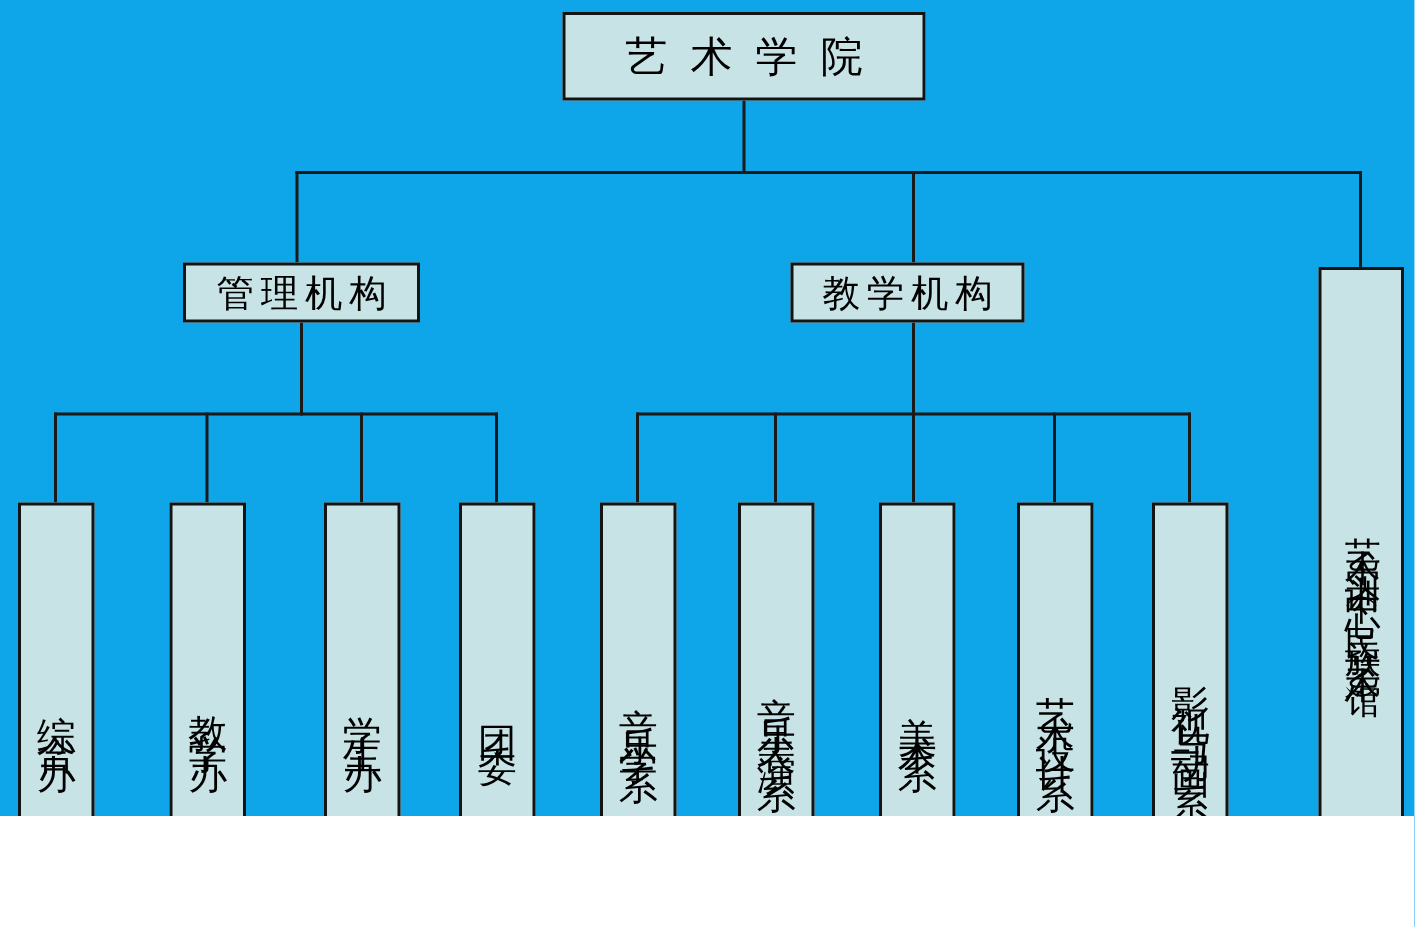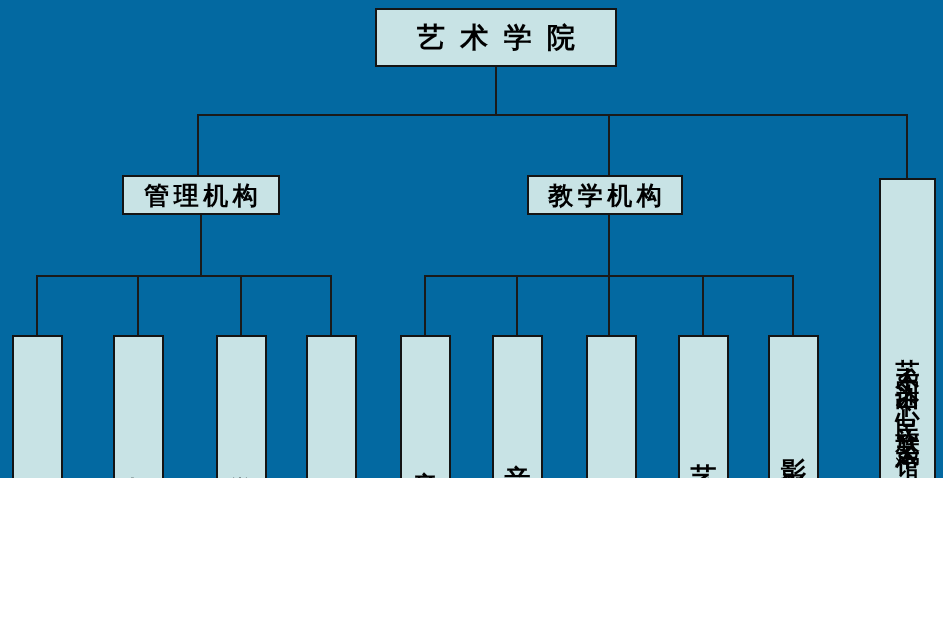--- a/index.html
+++ b/index.html
@@ -3,26 +3,25 @@
 <meta charset="utf-8">
 <style>
   html, body {
     margin: 0;
     padding: 0;
     background: #ffffff;
   }
   .canvas {
     position: relative;
     width: 943px;
-    height: 478px;
-    background: #0369a1;
+    height: 544px;
+    background: #0ea5e9;
     overflow: hidden;
     font-family: "Liberation Serif", "DejaVu Serif", serif;
     color: #000000;
-    font-weight: bold;
   }
   .line {
     position: absolute;
     background: #1a1a1a;
   }
   .box {
     position: absolute;
     background: #c8e3e5;
     border: 2px solid #141414;
     box-sizing: border-box;

